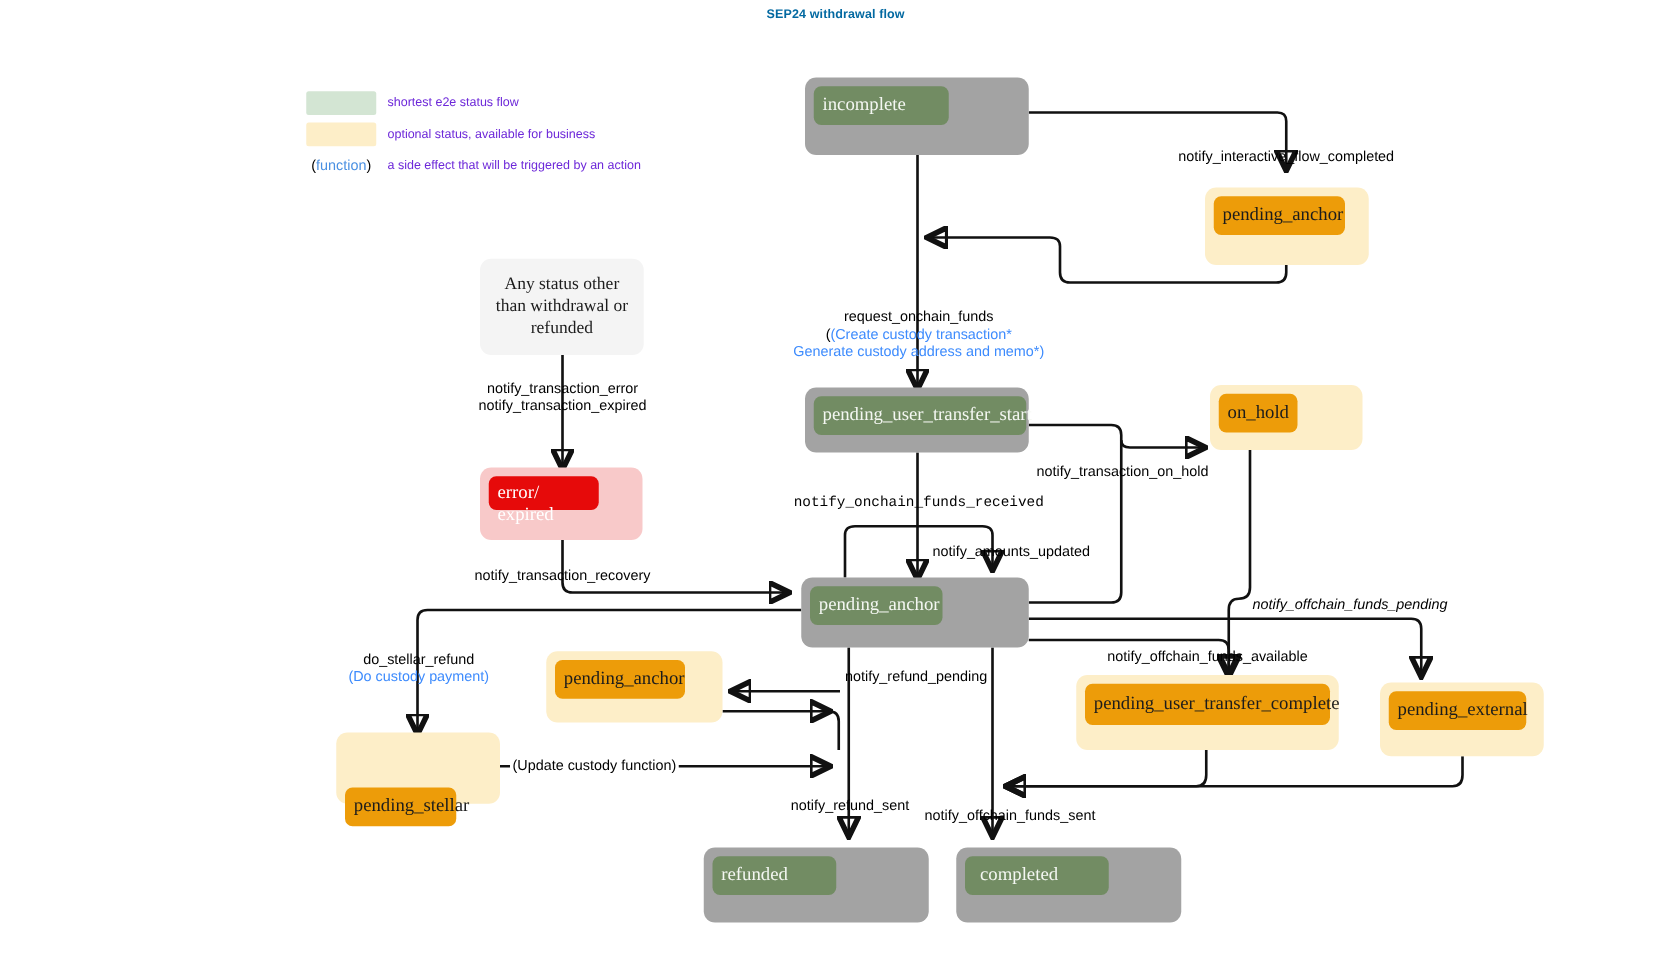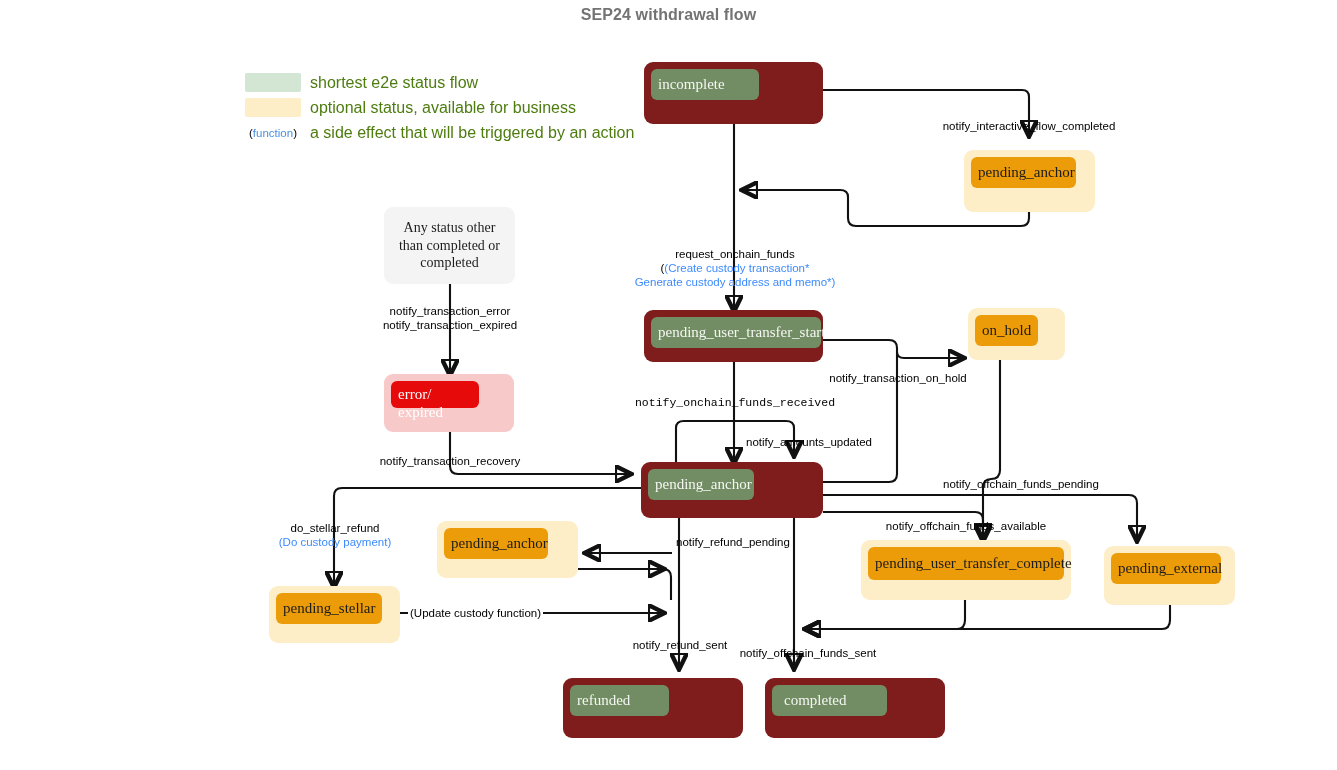--- a/index.html
+++ b/index.html
@@ -14,63 +14,63 @@
     width:1337px;
     height:770px;
     overflow:hidden;
     background:#ffffff;
   }
   
   .title{
     position:absolute;
     left:0; top:6px; width:1337px;
     text-align:center;
-    font-size:16px;
+    font-size:10px;
     font-weight:bold;
     letter-spacing:0.1px;
-    color:#737373;
+    color:#0369a1;
   }
   
   .legend{ position:absolute; left:245px; top:70px; }
   .legend-row{
     display:flex; align-items:center; height:25px; margin-bottom:0px;
   }
   .legend-swatch{
     width:56px; height:19px; border-radius:2px; flex:0 0 auto;
   }
   .legend-swatch.green{ background:#d3e5d3; }
   .legend-swatch.cream{ background:#fdeec8; }
   .legend-fn{
     width:56px; text-align:center; font-size:11.5px; color:#000;
     flex:0 0 auto; white-space:nowrap;
   }
   .legend-fn .fn{ color:#4a90e2; }
   .legend-label{
-    margin-left:9px; font-size:16px; color:#4d7c0f; white-space:nowrap;
+    margin-left:9px; font-size:10px; color:#6d28d9; white-space:nowrap;
   }
   
   .node{
     position:absolute;
     border-radius:9px;
     box-sizing:border-box;
   }
   .node .inner{
     position:absolute;
     left:7px; top:7px;
     border-radius:6px;
     display:flex;
     align-items:center;
     box-sizing:border-box;
     padding:0 7px;
     white-space:nowrap;
     font-family:"Liberation Serif", serif;
     font-size:15px;
   }
   
-  .node.green{ background:#7f1d1d; }
+  .node.green{ background:#a3a3a3; }
   .node.green .inner{ background:#728c63; color:#f4f7f2; }
   
   .node.cream{ background:#fdeec8; }
   .node.cream .inner{ background:#ed9c09; color:#1c1c1c; }
   
   .node.pink{ background:#f8c9c9; }
   .node.pink .inner{ background:#e60a0a; color:#fff; }
   .node.pink .overflow-line{
     position:absolute;
     left:14px; top:30px;
@@ -182,45 +182,45 @@
   </svg>
 
   <div class="node green" style="left:644px; top:62px; width:179px; height:62px;">
     <div class="inner" style="width:108px; height:31px;">incomplete</div>
   </div>
 
   <div class="node cream" style="left:964px; top:150px; width:131px; height:62px;">
     <div class="inner" style="width:105px; height:31px;">pending_anchor</div>
   </div>
 
-  <div class="node note" style="left:384px; top:207px; width:131px; height:77px;">Any status other than completed or completed</div>
+  <div class="node note" style="left:384px; top:207px; width:131px; height:77px;">Any status other than withdrawal or refunded</div>
 
   <div class="node pink" style="left:384px; top:374px; width:130px; height:58px;">
     <div class="inner" style="width:88px; height:27px;">error/</div>
     <div class="overflow-line">expired</div>
   </div>
 
   <div class="node green" style="left:644px; top:310px; width:179px; height:52px;">
     <div class="inner" style="width:170px; height:31px;">pending_user_transfer_start</div>
   </div>
 
-  <div class="node cream" style="left:968px; top:308px; width:97px; height:52px;">
+  <div class="node cream" style="left:968px; top:308px; width:122px; height:52px;">
     <div class="inner" style="width:63px; height:31px;">on_hold</div>
   </div>
 
   <div class="node green" style="left:641px; top:462px; width:182px; height:56px;">
     <div class="inner" style="width:106px; height:31px;">pending_anchor</div>
   </div>
 
   <div class="node cream" style="left:437px; top:521px; width:141px; height:57px;">
     <div class="inner" style="width:104px; height:31px;">pending_anchor</div>
   </div>
 
   <div class="node cream" style="left:269px; top:586px; width:131px; height:57px;">
-    <div class="inner" style="width:106px; height:31px;">pending_stellar</div>
+    <div class="inner" style="width:89px; height:31px;margin-top:37px;">pending_stellar</div>
   </div>
 
   <div class="node cream" style="left:861px; top:540px; width:210px; height:60px;">
     <div class="inner" style="width:196px; height:33px;">pending_user_transfer_complete</div>
   </div>
 
   <div class="node cream" style="left:1104px; top:546px; width:131px; height:59px;">
     <div class="inner" style="width:110px; height:31px;">pending_external</div>
   </div>
 
@@ -246,21 +246,21 @@
   </div>
 
   <div class="elabel center" style="left:450px; top:454px;">notify_transaction_recovery</div>
 
   <div class="elabel center" style="left:735px; top:396px;font-family:Liberation Mono, monospace;">notify_onchain_funds_received</div>
 
   <div class="elabel center" style="left:809px; top:435px;">notify_amounts_updated</div>
 
   <div class="elabel center" style="left:898px; top:371px;">notify_transaction_on_hold</div>
 
-  <div class="elabel" style="left:943px; top:477px;">notify_offchain_funds_pending</div>
+  <div class="elabel" style="left:1002px; top:477px;font-style:italic;">notify_offchain_funds_pending</div>
 
   <div class="elabel center" style="left:966px; top:519px;">notify_offchain_funds_available</div>
 
   <div class="elabel" style="left:676px; top:535px;">notify_refund_pending</div>
 
   <div class="elabel center" style="left:335px; top:521px;">
     <div>do_stellar_refund</div>
     <div class="fn">(Do custody payment)</div>
   </div>
 

